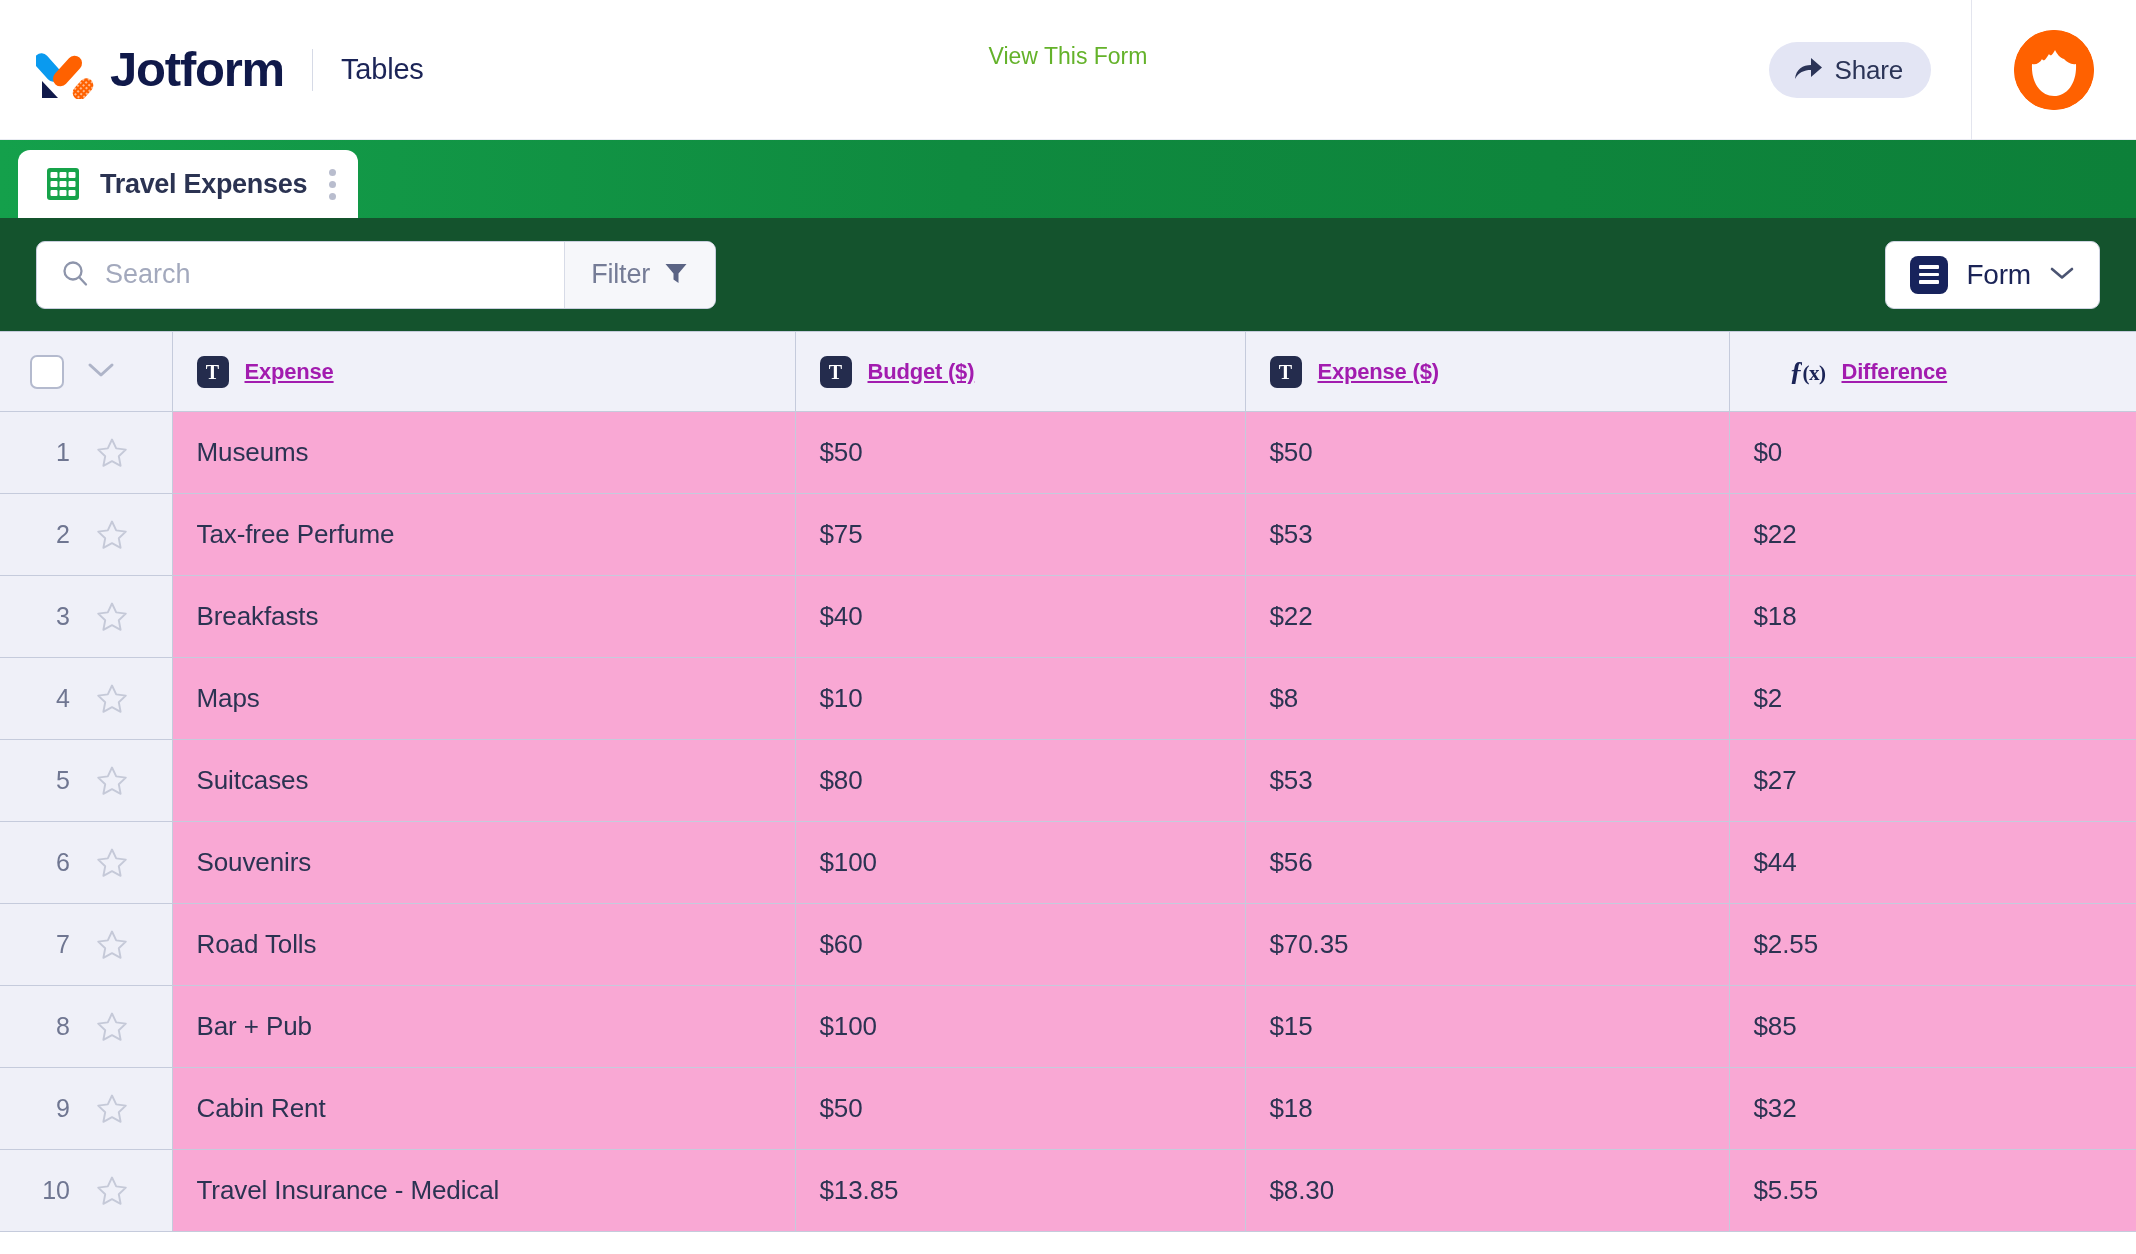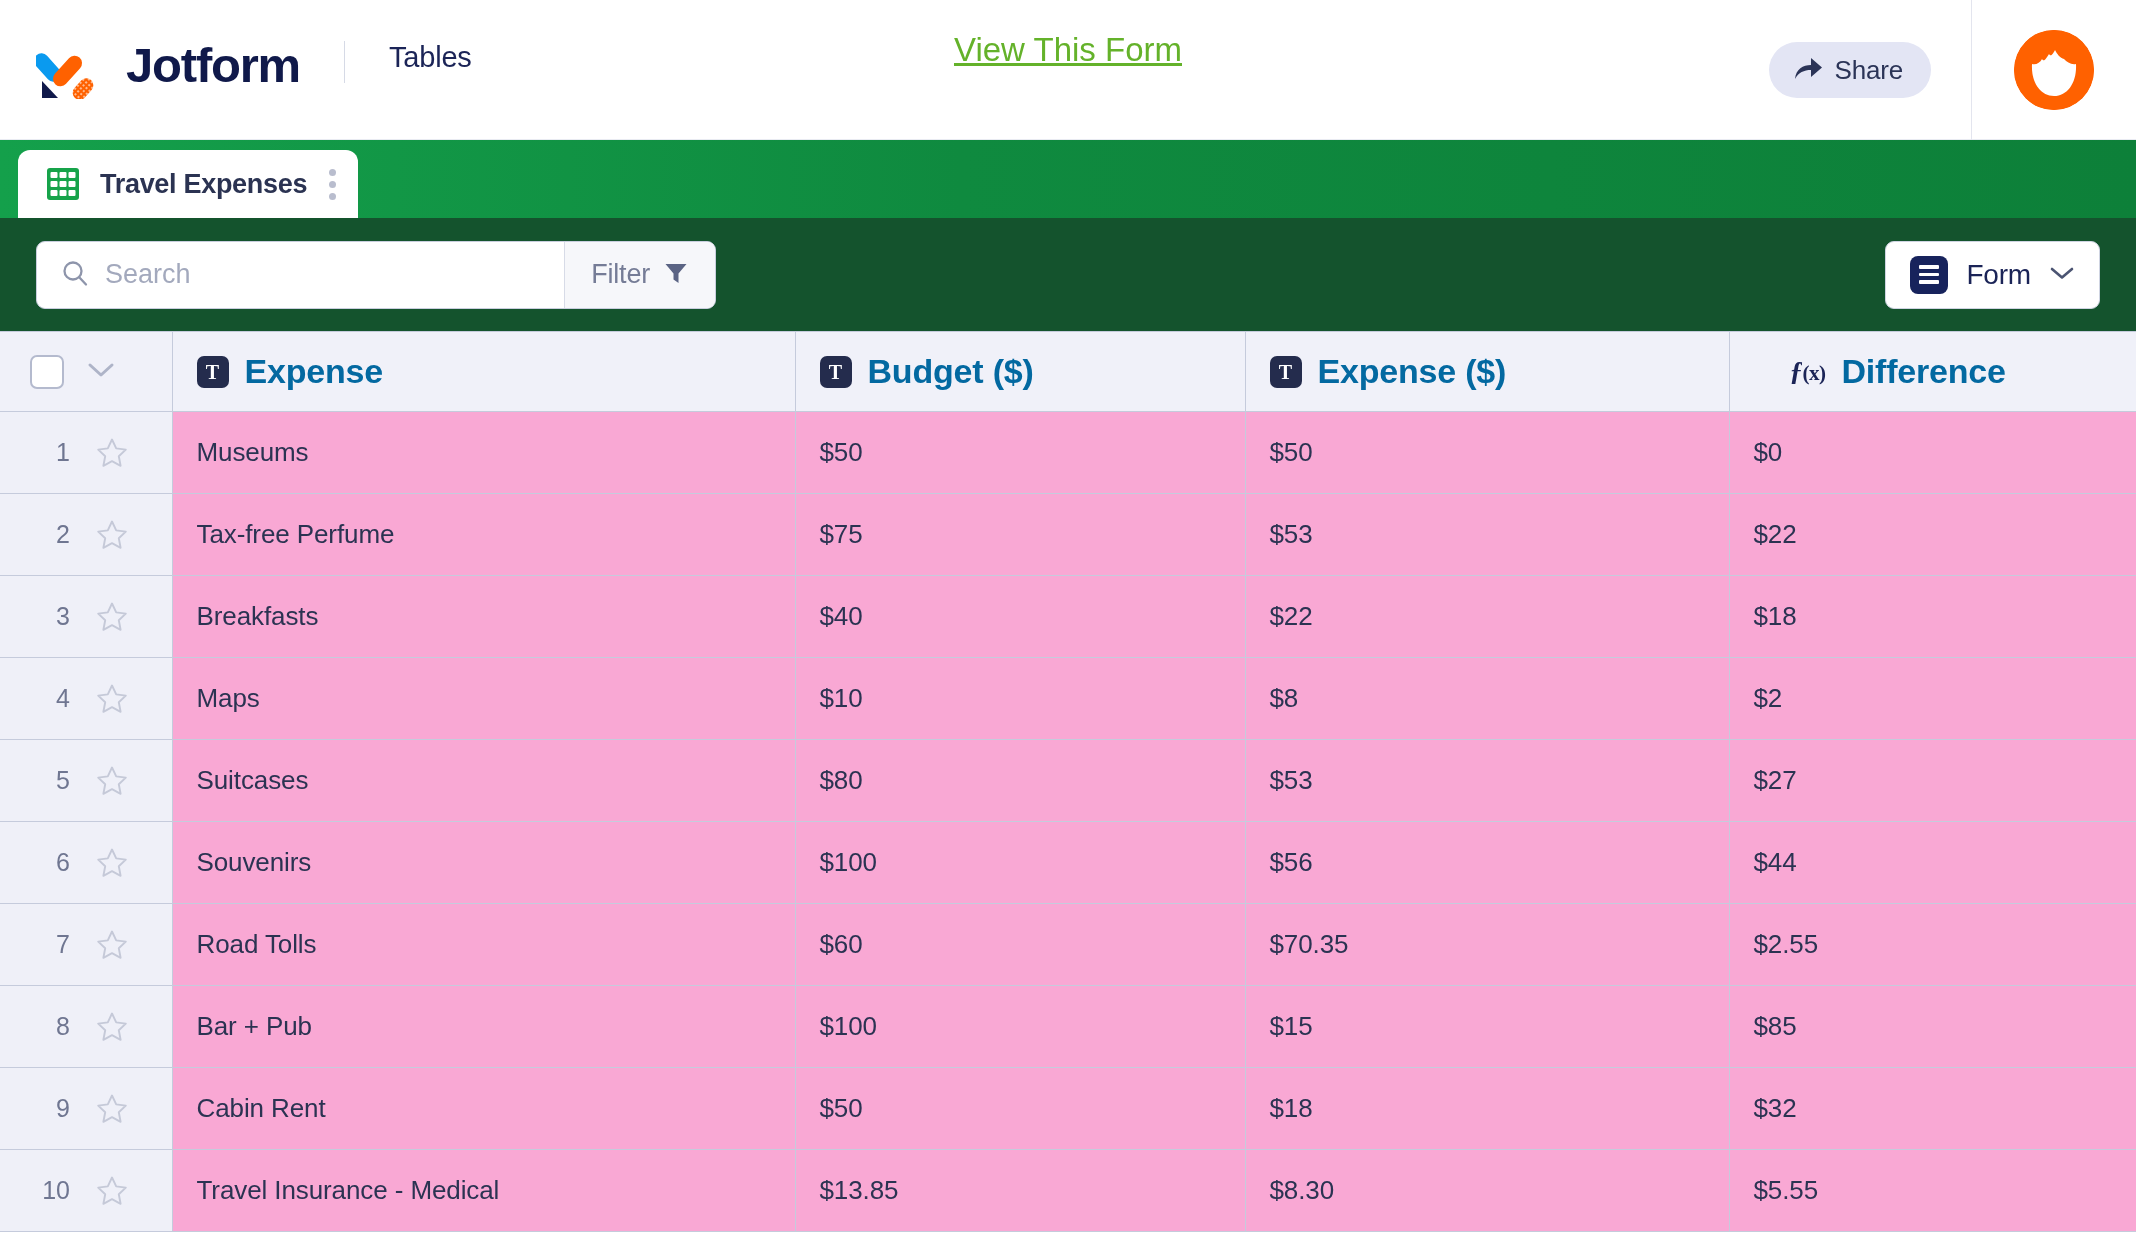--- a/index.html
+++ b/index.html
@@ -16,23 +16,23 @@
   .header {
     position: relative;
     height: 140px;
     background: #ffffff;
     border-bottom: 1px solid #e9ebf2;
     display: flex;
     align-items: center;
   }
   .header-left {
     display: flex;
-    align-items: flex-start;
+    align-items: center;
     padding-left: 36px;
-    gap: 16px;
+    gap: 0px;
   }
   .logo-mark {
     width: 58px;
     height: 58px;
     position: relative;
     flex: none;
     margin-right: 16px;
   }
   .brand-name {
     font-size: 49px;
@@ -62,26 +62,25 @@
     width: 700px;
   }
   .form-title {
     font-size: 35px;
     font-weight: bold;
     color: #0d1845;
     letter-spacing: -0.4px;
     line-height: 1.12;
   }
   .form-subtitle {
-    font-size: 33px;
+    font-size: 23px;
     color: #64b22a;
-    margin-top: 10px;
+    margin-top: 22px;
     line-height: 1.1;
     cursor: pointer;
-    text-decoration: underline;
   }
 
   .header-right {
     position: absolute;
     right: 0;
     top: 0;
     height: 140px;
     display: flex;
     align-items: center;
   }
@@ -237,21 +236,21 @@
   thead tr { height: 80px; background: #f0f1f9; }
   thead th {
     border-top: 1px solid #c5cbdc;
     border-bottom: 1px solid #c5cbdc;
     border-right: 1px solid #c5cbdc;
   }
   thead th.th-rownum { border-right: 1px solid #c5cbdc; }
   thead th:last-child { border-right: none; padding-left: 36px; }
 
   .th-inner { display: flex; align-items: center; gap: 16px; padding-left: 24px; }
-  .th-label { font-size: 34px; font-weight: bold; color: #0369a1; letter-spacing: -0.2px; }
+  .th-label { font-size: 22px; font-weight: bold; color: #a21caf; letter-spacing: -0.2px; text-decoration: underline; }
 
   .type-icon {
     width: 32px; height: 32px;
     background: #242c4d;
     border-radius: 7px;
     display: flex; align-items: center; justify-content: center;
     flex: none;
   }
   .type-icon span {
     color: #ffffff; font-size: 20px; font-weight: bold;

